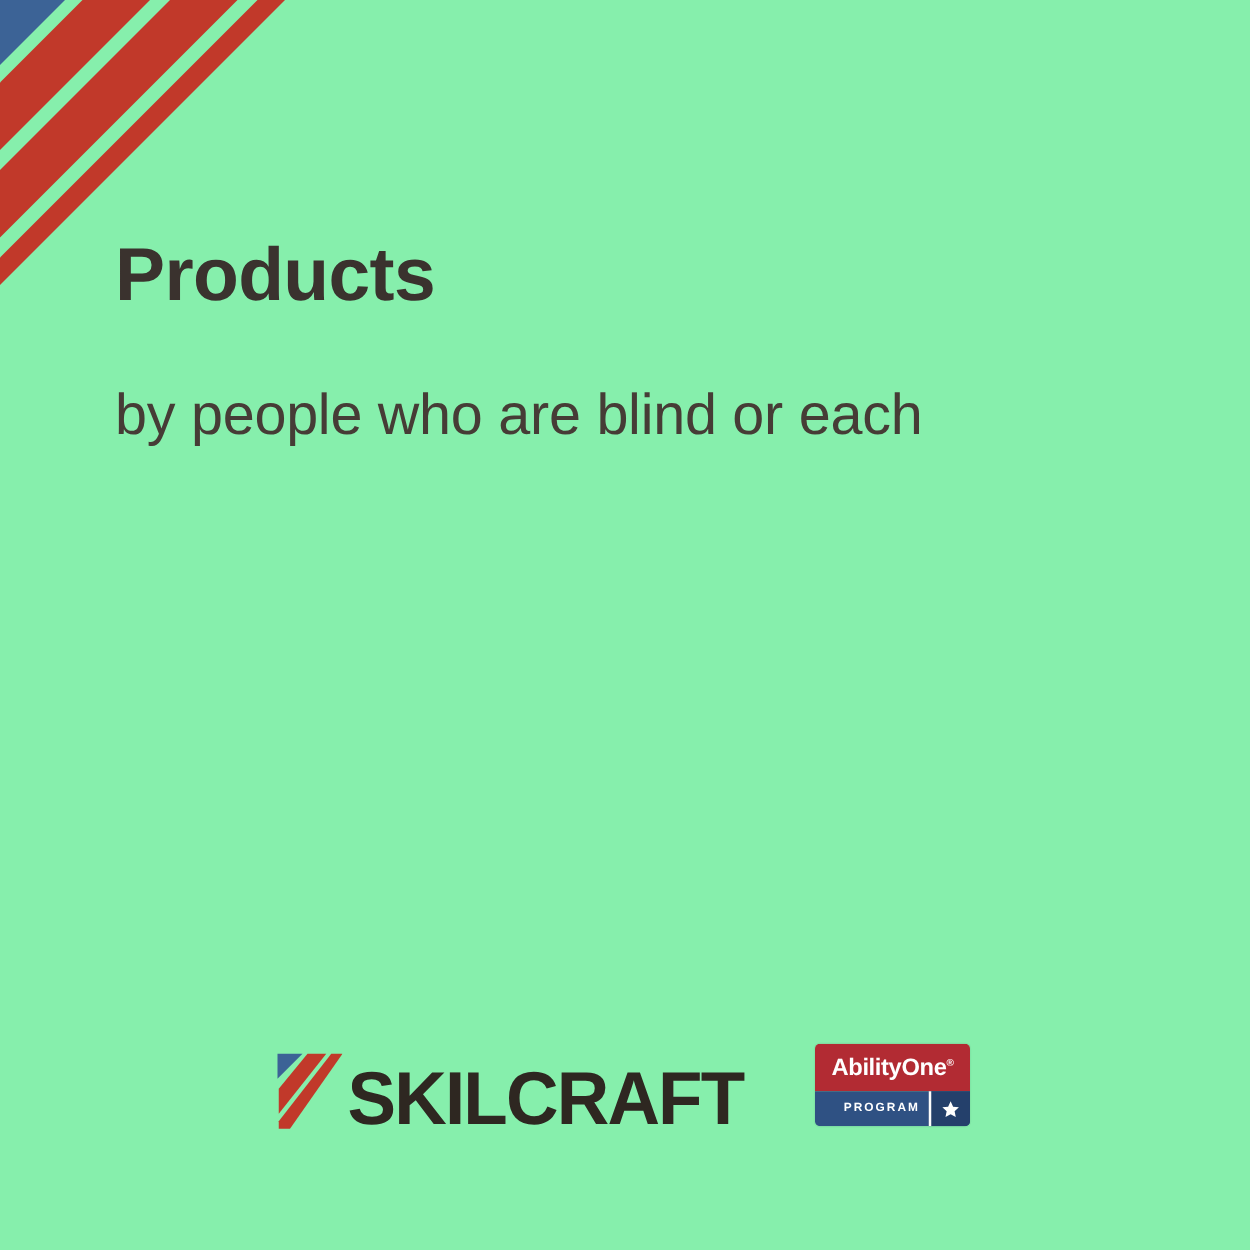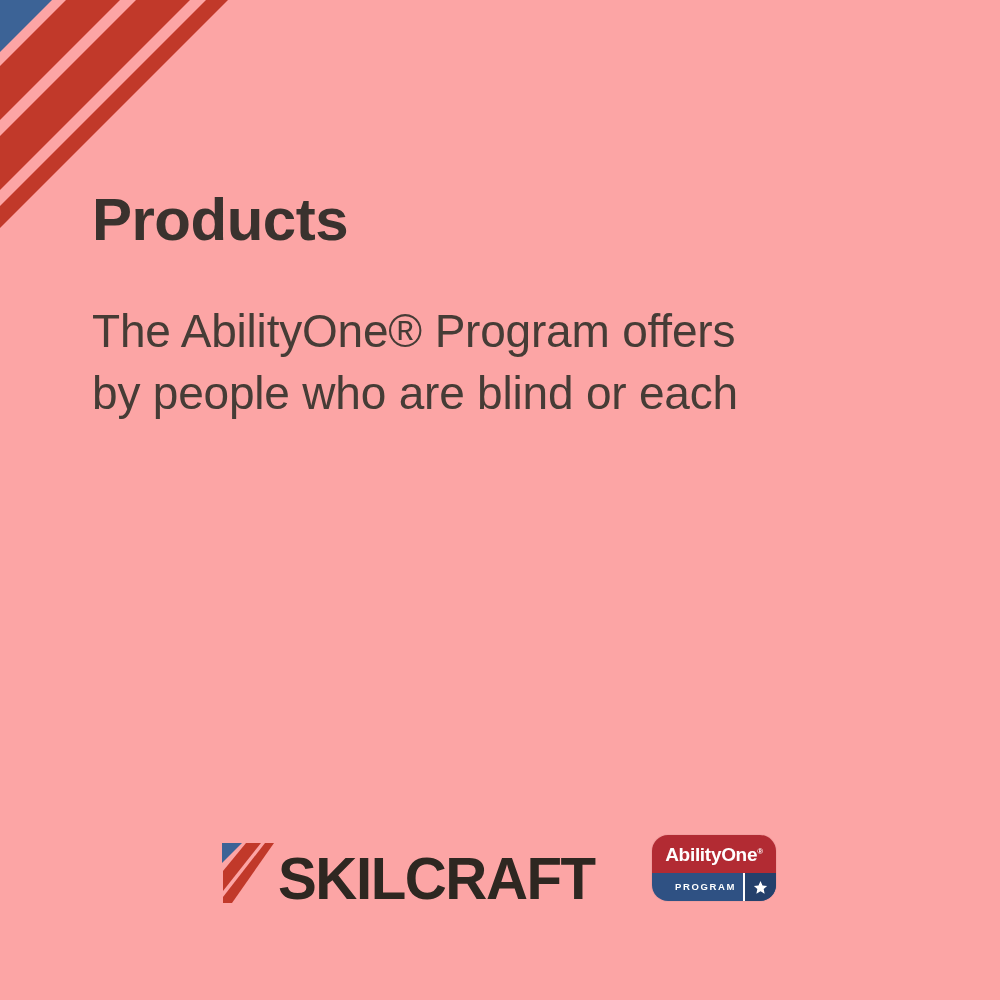--- a/index.html
+++ b/index.html
@@ -11,21 +11,21 @@
     height: 1000px;
     background: #ffffff;
     font-family: "Liberation Sans", sans-serif;
     overflow: hidden;
   }
 
   .card {
     position: relative;
     width: 1000px;
     height: 1000px;
-    background: #fca5a5;
+    background: #86efac;
     overflow: hidden;
   }
 
   
   .corner-flag {
     position: absolute;
     top: 0;
     left: 0;
     width: 300px;
     height: 300px;
@@ -97,21 +97,21 @@
     white-space: nowrap;
   }
 
   
   .abilityone-logo {
     position: absolute;
     left: 652px;
     top: 17px;
     width: 124px;
     height: 66px;
-    border-radius: 16px;
+    border-radius: 4px;
     overflow: hidden;
     box-shadow: 0 0 0 1px rgba(0,0,0,0.04);
   }
   .ao-top {
     height: 38px;
     background: #b22b33;
     display: flex;
     align-items: center;
     justify-content: center;
   }
@@ -180,21 +180,20 @@
 
       <polygon points="146,-10 200,-10 -10,200 -10,146" fill="#c1392a"></polygon>
 
       <polygon points="216,-10 238,-10 -10,238 -10,216" fill="#c1392a"></polygon>
     </g>
   </svg>
 
   <h1 class="headline">Products</h1>
 
   <p class="body-copy">
-    <span class="ln">The AbilityOne® Program offers</span>
     <span class="ln">by people who are blind or each</span>
   </p>
 
   <div class="logo-row">
 
     <div class="skilcraft-logo">
       <svg class="skilcraft-mark" viewBox="0 0 58 64" aria-hidden="true">
 
         <polygon points="6,2 26,2 6,22" fill="#3c6396"></polygon>
 

